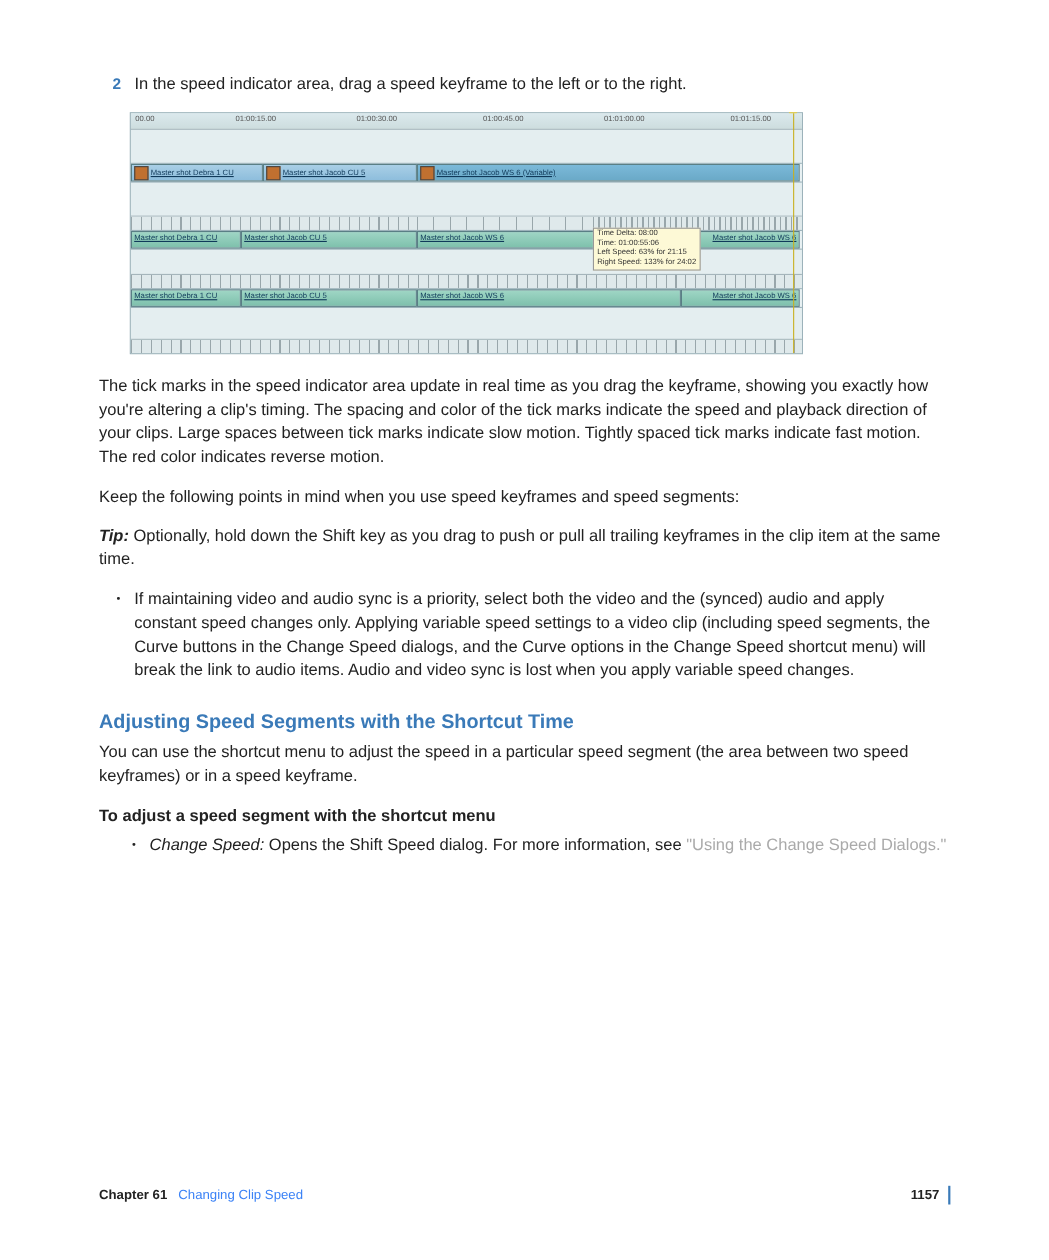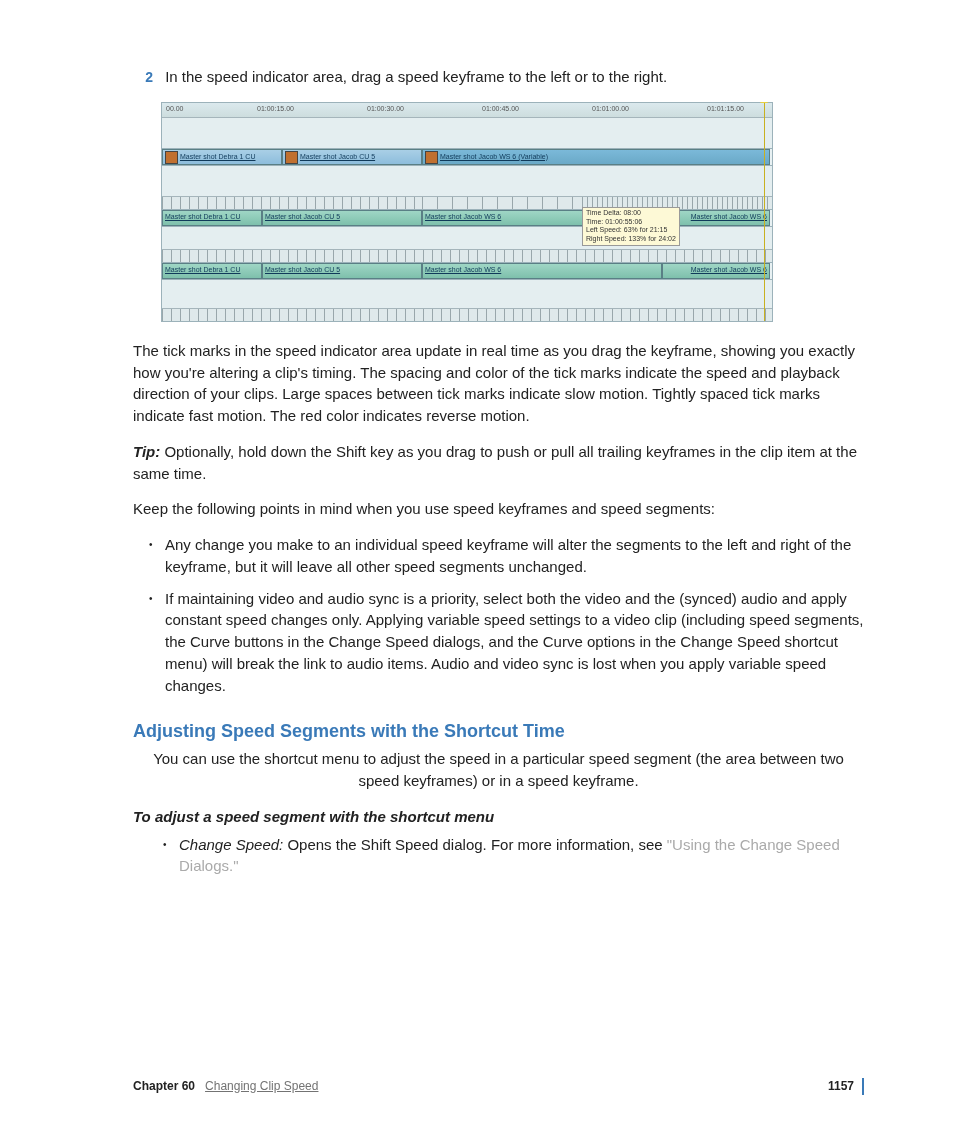--- a/index.html
+++ b/index.html
@@ -10,21 +10,20 @@
     line-height: 1.45;
     color: #222;
     background: #fff;
     width: 954px;
   }
   .page {
     padding: 60px 90px 30px 90px;
     box-sizing: border-box;
     position: relative;
     min-height: 1145px;
-    margin-left: 43px;
   }
   .step-num {
     color: #3a7ab8;
     font-weight: bold;
     display: inline-block;
     width: 20px;
     text-align: right;
     margin-left: -28px;
     margin-right: 8px;
     font-size: 14px;
@@ -53,35 +52,34 @@
   }
   h3.section-head {
     color: #3a7ab8;
     font-size: 18px;
     font-weight: bold;
     margin: 22px 0 4px 0;
   }
   .subhead {
     font-weight: bold;
     margin: 14px 0 4px 0;
-    font-style: italic;
   }
   .ital { font-style: italic; }
   .gray-link { color: #aaa; }
   .footer {
     position: absolute;
     bottom: 50px;
     left: 90px;
     right: 90px;
     display: flex;
     justify-content: space-between;
     font-size: 12px;
   }
   .footer .chap-label { font-weight: bold; }
-  .footer .chap-title { color: #737373; font-weight: 500; text-decoration: underline; }
+  .footer .chap-title { color: #3b82f6; font-weight: 500; }
   .footer .page-no { font-weight: bold; padding-right: 8px; border-right: 2px solid #3a7ab8;}
 
   
   .timeline {
     width: 610px;
     margin-left: 10px;
     margin-bottom: 18px;
     border: 1px solid #9cb2ba;
     font-size: 8px;
     font-family: Verdana, sans-serif;
@@ -233,43 +231,42 @@
       <div class="clip teal" style="left:500px;width:108px;text-align:right;">Master shot Jacob WS 6</div>
     </div>
     <div class="gap" style="height:28px;"></div>
     <div class="tick-row" style="border-bottom:none;">
         <div class="ticks"></div>
       </div>
   </div>
 
   <p class="body-text">The tick marks in the speed indicator area update in real time as you drag the keyframe, showing you exactly how you're altering a clip's timing. The spacing and color of the tick marks indicate the speed and playback direction of your clips. Large spaces between tick marks indicate slow motion. Tightly spaced tick marks indicate fast motion. The red color indicates reverse motion.</p>
 
+  <p class="body-text">Keep the following points in mind when you use speed keyframes and speed segments:</p>
+
   <p class="body-text">
     <span class="tip-label">Tip:  </span><span>Optionally, hold down the Shift key as you drag to push or pull all trailing keyframes in the clip item at the same time.</span>
   </p>
 
-  <p class="body-text">Keep the following points in mind when you use speed keyframes and speed segments:</p>
-
   <ul class="bullets" style="margin-left:14px;">
-    <li>Any change you make to an individual speed keyframe will alter the segments to the left and right of the keyframe, but it will leave all other speed segments unchanged.</li>
     <li>If maintaining video and audio sync is a priority, select both the video and the (synced) audio and apply constant speed changes only. Applying variable speed settings to a video clip (including speed segments, the Curve buttons in the Change Speed dialogs, and the Curve options in the Change Speed shortcut menu) will break the link to audio items. Audio and video sync is lost when you apply variable speed changes.</li>
   </ul>
 
   <h3 class="section-head">Adjusting Speed Segments with the Shortcut Time</h3>
-  <p class="body-text" style="margin-top:0;text-align:center;">You can use the shortcut menu to adjust the speed in a particular speed segment (the area between two speed keyframes) or in a speed keyframe.</p>
+  <p class="body-text" style="margin-top:0;">You can use the shortcut menu to adjust the speed in a particular speed segment (the area between two speed keyframes) or in a speed keyframe.</p>
 
   <p class="subhead">To adjust a speed segment with the shortcut menu</p>
 
 
   <ul class="bullets" style="margin-left:28px;">
     <li>
       <span class="ital">Change Speed:  </span><span>Opens the Shift Speed dialog. For more information, see </span><span class="gray-link">"Using the Change Speed Dialogs."</span>
     </li>
   </ul>
 
   <div class="footer">
     <div>
-      <span class="chap-label">Chapter 60</span>&nbsp;&nbsp;&nbsp;<span class="chap-title">Changing Clip Speed</span>
+      <span class="chap-label">Chapter 61</span>&nbsp;&nbsp;&nbsp;<span class="chap-title">Changing Clip Speed</span>
     </div>
     <div class="page-no">1157</div>
   </div>
 
 </div>
 
 </body></html>

